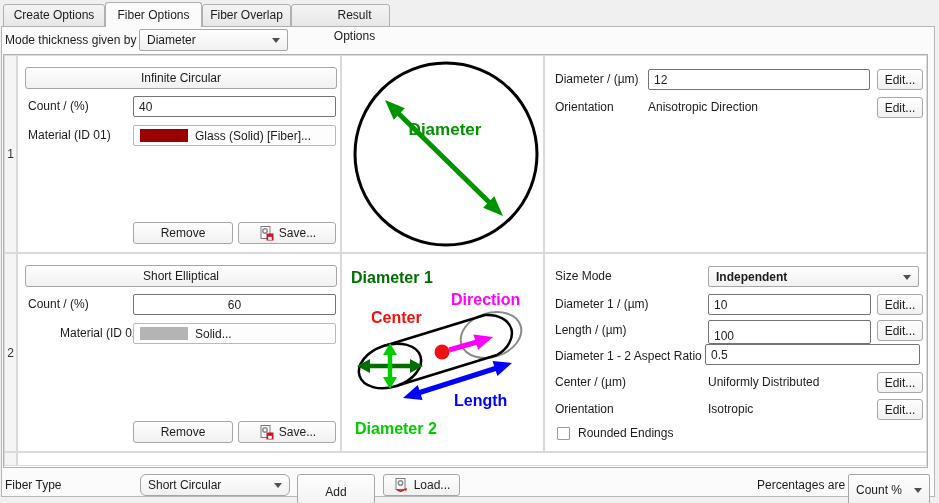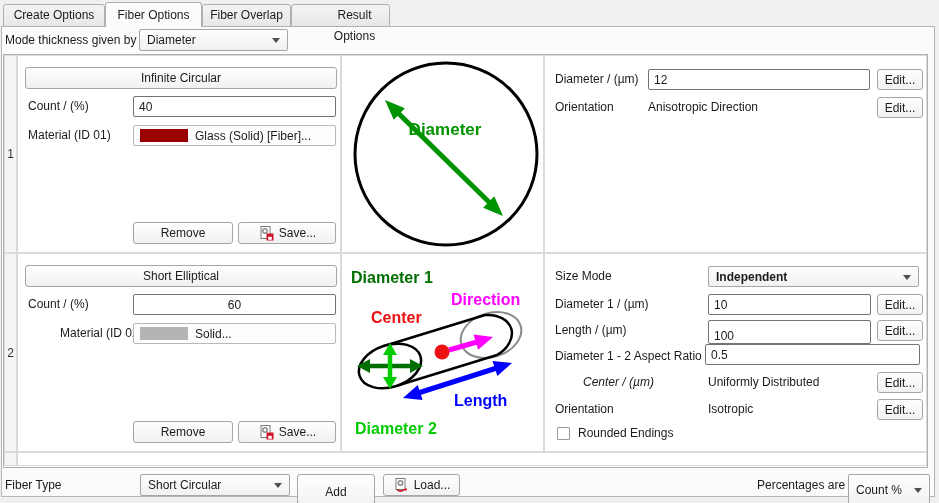--- a/index.html
+++ b/index.html
@@ -220,35 +220,35 @@
 <div class="input" style="left:708px;top:320px;width:163px;height:24px;align-items:flex-end;">
     <span>100</span>
   </div>
 <div class="btn" style="left:877px;top:320px;width:46px;height:21px;">
     <span>Edit...</span>
   </div>
 <span class="lbl" style="left:555px;top:346px;">Diameter 1 - 2 Aspect Ratio</span>
 <div class="input" style="left:705px;top:344px;width:215px;height:21px;">
     <span>0.5</span>
   </div>
-<span class="lbl" style="left:583px;top:372px;font-style:italic;">Center / (µm)</span>
+<span class="lbl" style="left:555px;top:372px;">Center / (µm)</span>
 <span class="val" style="left:708px;top:372px;">Uniformly Distributed</span>
 <div class="btn" style="left:877px;top:372px;width:46px;height:21px;">
     <span>Edit...</span>
   </div>
 <span class="lbl" style="left:555px;top:399px;">Orientation</span>
 <span class="val" style="left:708px;top:399px;">Isotropic</span>
 <div class="btn" style="left:877px;top:399px;width:46px;height:21px;">
     <span>Edit...</span>
   </div>
 <span class="checkbox" style="left:557px;top:427px;"></span>
 <span class="lbl" style="left:578px;top:424px;line-height:18px;">Rounded Endings</span>
 
 <span class="lbl" style="left:5px;top:474px;line-height:22px;">Fiber Type</span>
-<div class="combo" style="left:140px;top:474px;width:150px;height:22px;">
+<div class="combo" style="left:140px;top:474px;width:150px;height:22px;border-radius:6px;">
   <span>Short Circular</span>
   <span class="cmb-arrow"></span>
 </div>
 <div class="btn" style="left:297px;top:474px;width:78px;height:35px;">
     <span>Add</span>
   </div>
 <div class="btn" style="left:383px;top:474px;width:77px;height:22px;">
   <svg width="16" height="16" viewBox="0 0 16 16">
     <rect x="3" y="1.5" width="9" height="11" fill="#fff" stroke="#7a7a7a"></rect>
     <circle cx="7.5" cy="6" r="2.2" fill="none" stroke="#8a8a8a" stroke-width="1.5"></circle>

